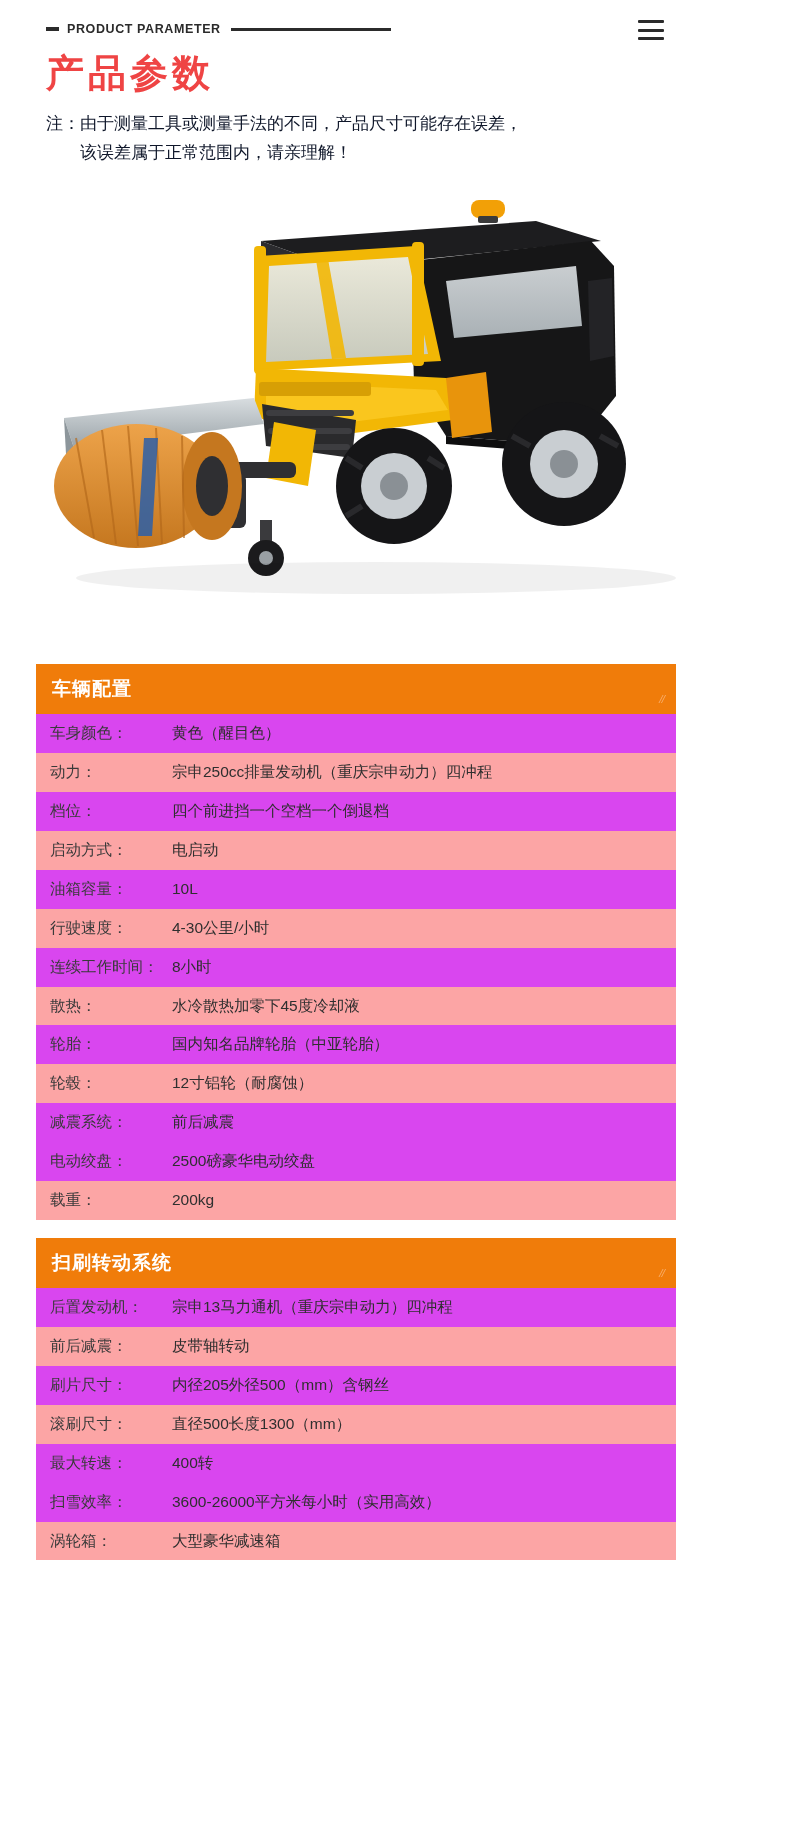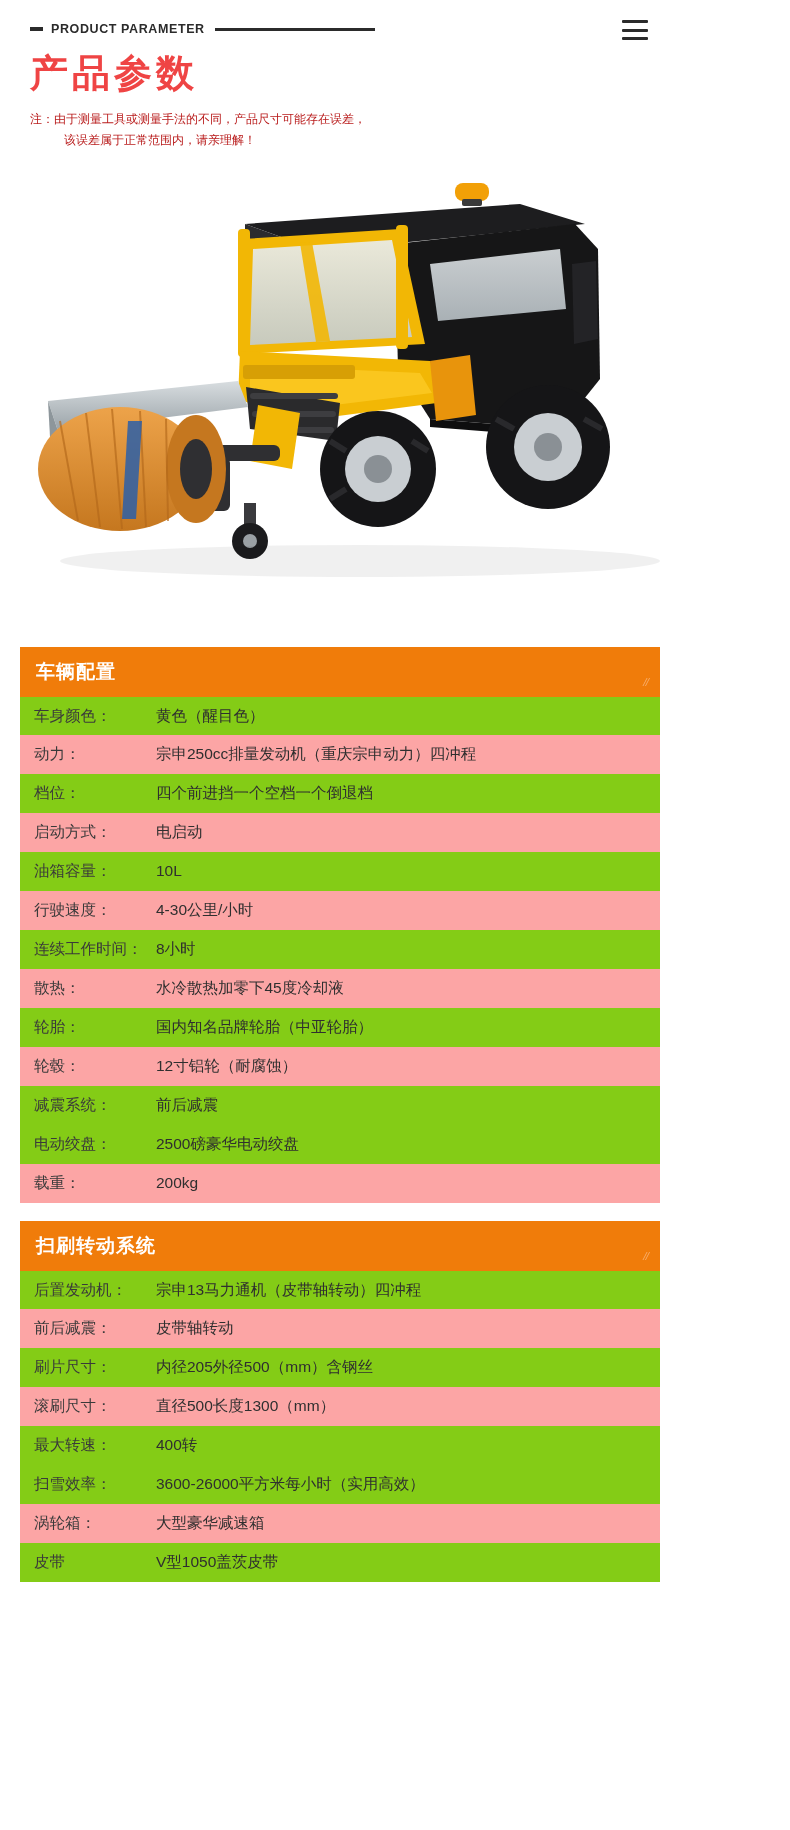--- a/index.html
+++ b/index.html
@@ -12,20 +12,21 @@
     font-family: "Liberation Sans", "DejaVu Sans", sans-serif;
     color: #333;
     -webkit-font-smoothing: antialiased;
   }
   .page {
     width: 680px;
     min-height: 1830px;
     position: relative;
     background: #ffffff;
     overflow: hidden;
+    margin-left: 16px;
   }
 
   
   .header {
     position: relative;
     padding: 22px 30px 0 30px;
     height: 46px;
     box-sizing: border-box;
   }
   .eyebrow-wrap {
@@ -80,22 +81,22 @@
     font-size: 38px;
     line-height: 1.12;
     font-weight: bold;
     color: #ef4444;
     letter-spacing: 4px;
     margin: 0;
     font-family: Liberation Sans, sans-serif;
   }
   .note {
     margin-top: 14px;
-    color: #b91c1c;
-    font-size: 12px;
+    color: #0f172a;
+    font-size: 17px;
     line-height: 1.75;
   }
   .note .line2 {
     display: block;
     padding-left: 34px;
   }
 
   
   .hero {
     margin: 18px auto 0 auto;
@@ -127,21 +128,21 @@
     font-size: 12px;
     color: #f8b070;
     letter-spacing: -1px;
     font-style: italic;
   }
   table.spec {
     width: 100%;
     border-collapse: collapse;
     font-size: 15.5px;
   }
-  table.spec tr.odd  td { background: #84cc16; }
+  table.spec tr.odd  td { background: #d946ef; }
   table.spec tr.even td { background: #fca5a5; }
   table.spec td {
     padding: 9px 0 9px 14px;
     color: #2f2f2f;
     vertical-align: middle;
     line-height: 1.35;
   }
   table.spec td.k {
     width: 118px;
     white-space: nowrap;
@@ -330,21 +331,21 @@
 
   <div class="section">
     <div class="section-header">
       <span>扫刷转动系统</span>
       <span class="corner">//</span>
     </div>
     <table class="spec">
       <tbody>
         <tr class="odd">
           <td class="k">后置发动机：</td>
-          <td class="v">宗申13马力通机（皮带轴转动）四冲程</td>
+          <td class="v">宗申13马力通机（重庆宗申动力）四冲程</td>
         </tr>
         <tr class="even">
           <td class="k">前后减震：</td>
           <td class="v">皮带轴转动</td>
         </tr>
         <tr class="odd">
           <td class="k">刷片尺寸：</td>
           <td class="v">内径205外径500（mm）含钢丝</td>
         </tr>
         <tr class="even">
@@ -356,22 +357,18 @@
           <td class="v">400转</td>
         </tr>
         <tr class="odd">
           <td class="k">扫雪效率：</td>
           <td class="v">3600-26000平方米每小时（实用高效）</td>
         </tr>
         <tr class="even">
           <td class="k">涡轮箱：</td>
           <td class="v">大型豪华减速箱</td>
         </tr>
-        <tr class="odd">
-          <td class="k">皮带</td>
-          <td class="v">V型1050盖茨皮带</td>
-        </tr>
       </tbody>
     </table>
   </div>
 
   <div class="spacer-bottom"></div>
 </div>
 
 </body></html>

